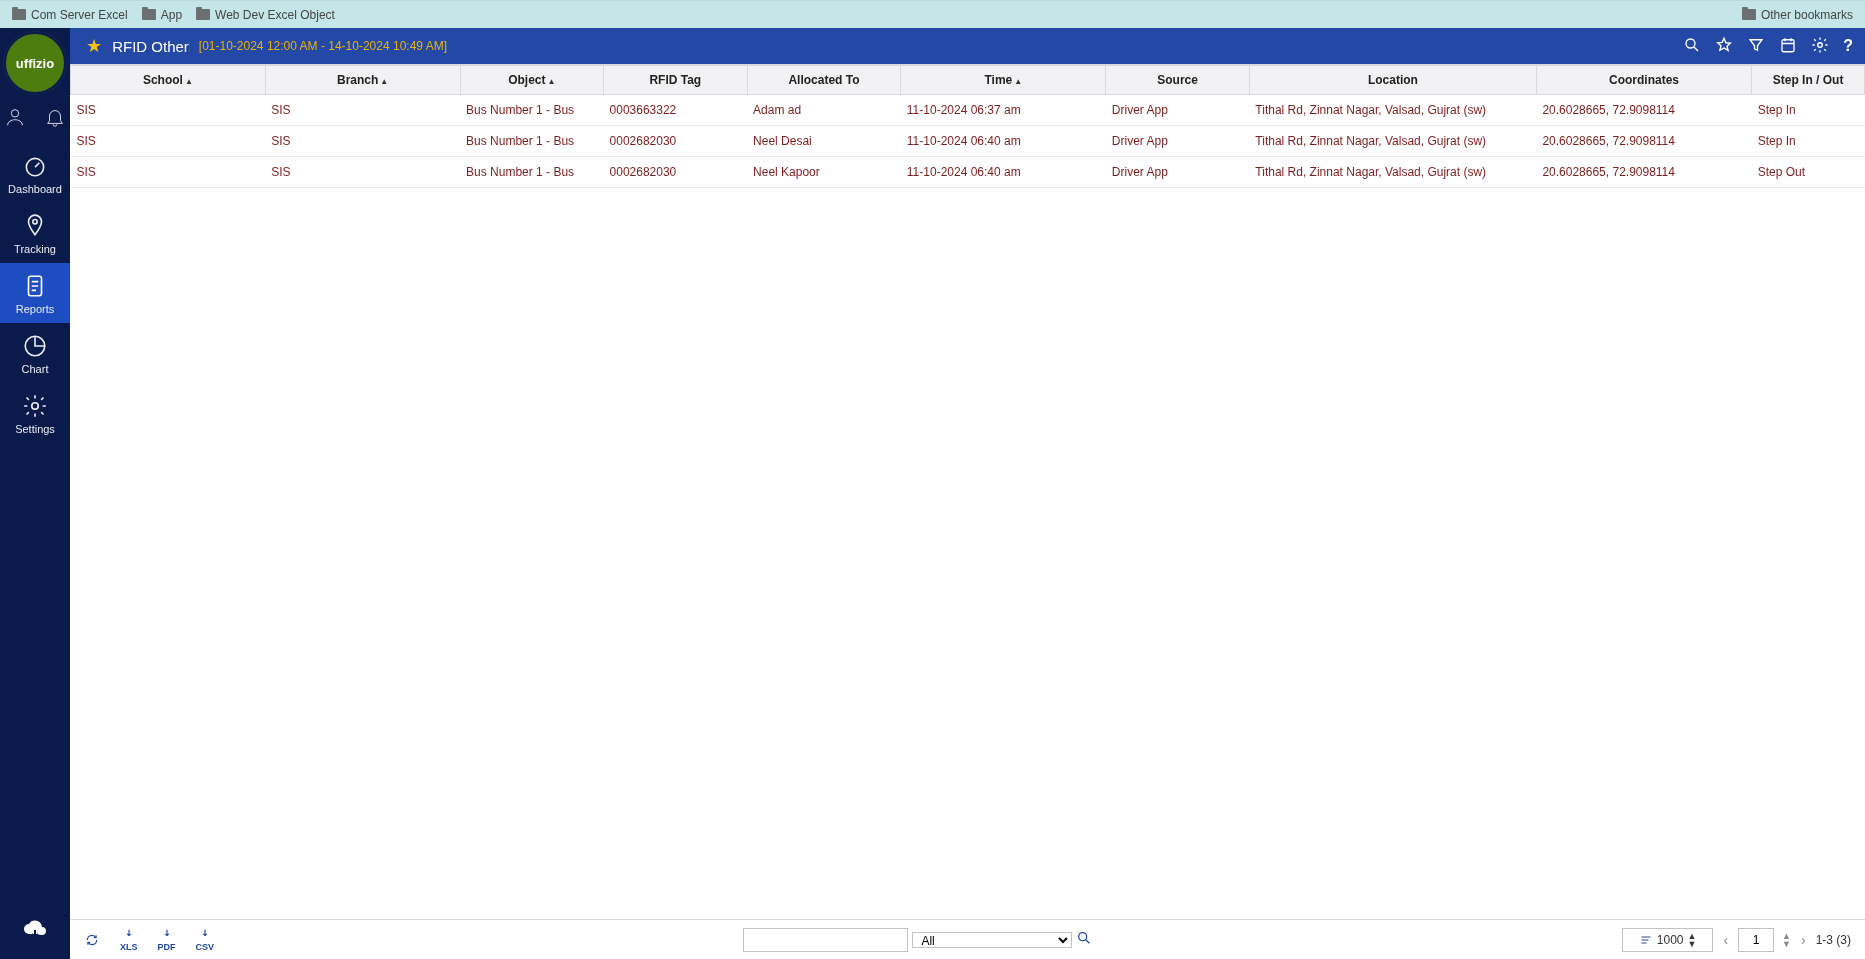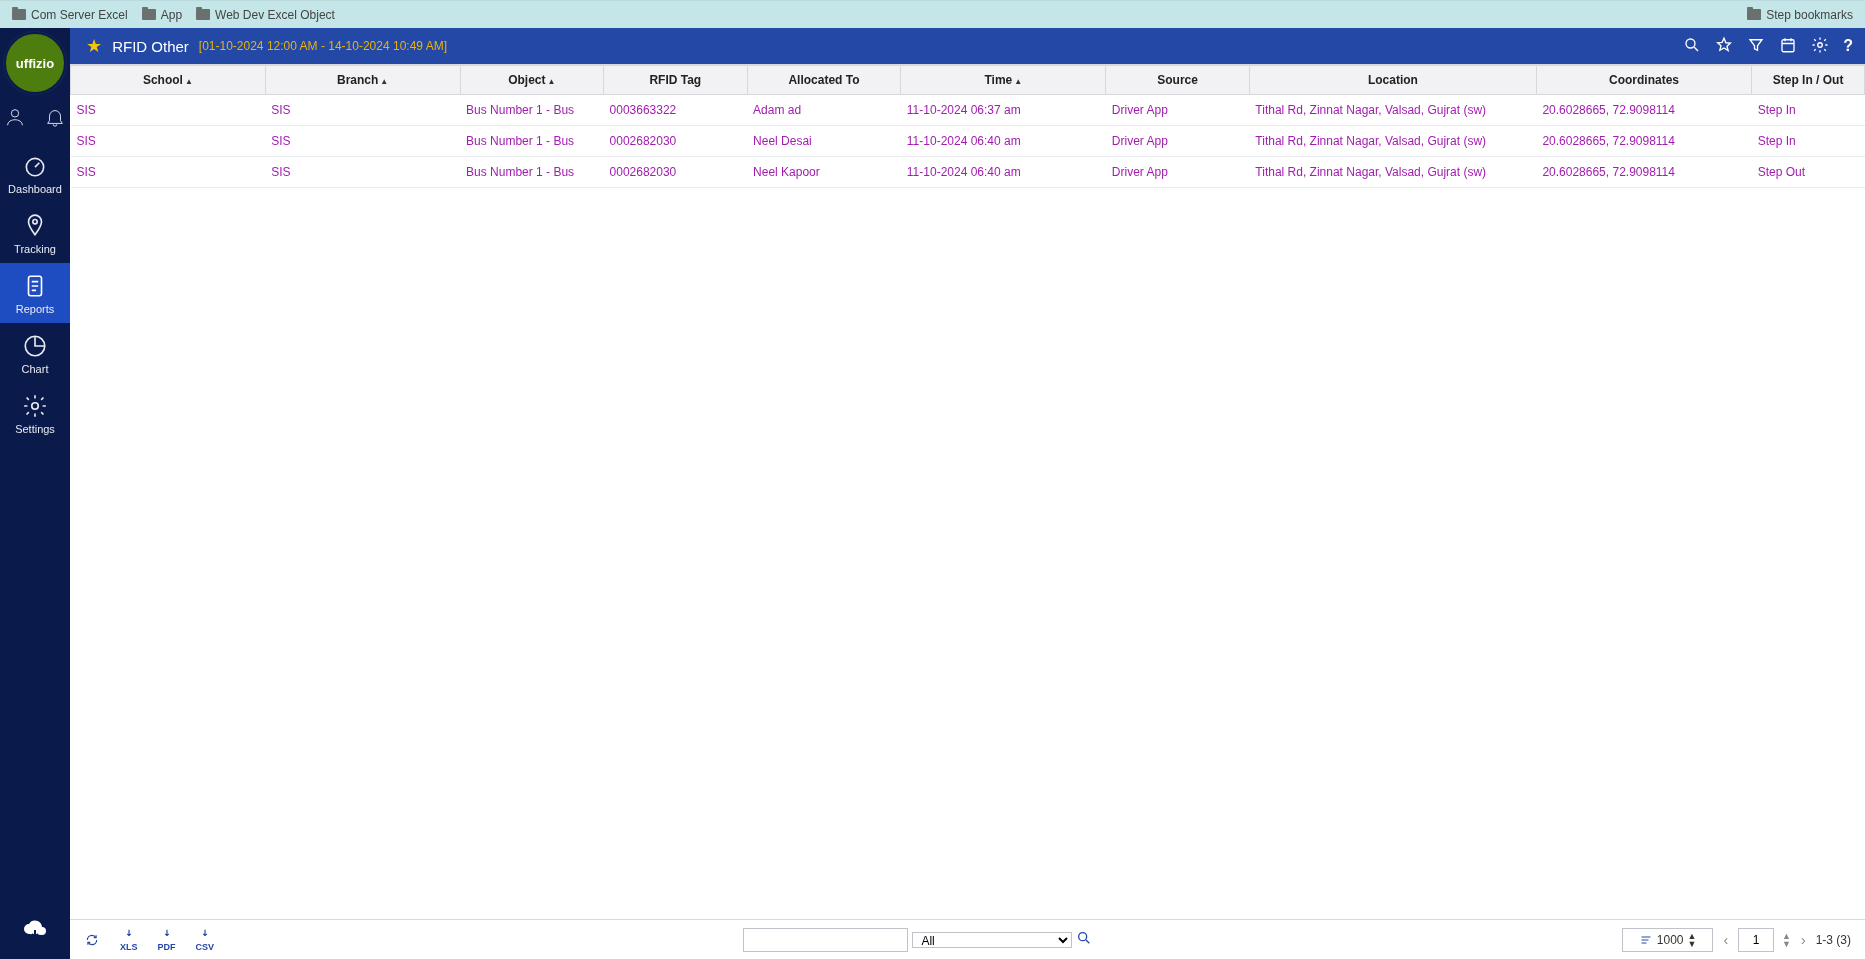--- a/index.html
+++ b/index.html
@@ -98,21 +98,21 @@
   font-size: 12px;
   color: #222;
   text-align: center;
   position: relative;
 }
 .sort-arrow { font-size: 8px; margin-left:2px; color:#333; }
 td {
   border-bottom: 1px solid #e9eaed;
   padding: 8px 6px;
   font-size: 12px;
-  color: #a21caf;
+  color: #7f1d1d;
   white-space: nowrap;
   overflow: hidden;
   text-overflow: ellipsis;
 }
 
 
 .footer {
   height: 40px;
   border-top: 1px solid #d8dadd;
   display:flex;
@@ -160,21 +160,21 @@
       <span class="folder-ic"></span>
       <span>App</span>
     </div>
     <div class="bookmark-item">
       <span class="folder-ic"></span>
       <span>Web Dev Excel Object</span>
     </div>
   </div>
   <div class="bookmark-item">
     <span class="folder-ic"></span>
-    <span>Step bookmarks</span>
+    <span>Other bookmarks</span>
   </div>
 </div>
 
 <div class="app">
 
   <div class="sidebar">
     <div class="logo-circle">
       <span>uffizio</span>
     </div>
     <div class="side-top-icons">

